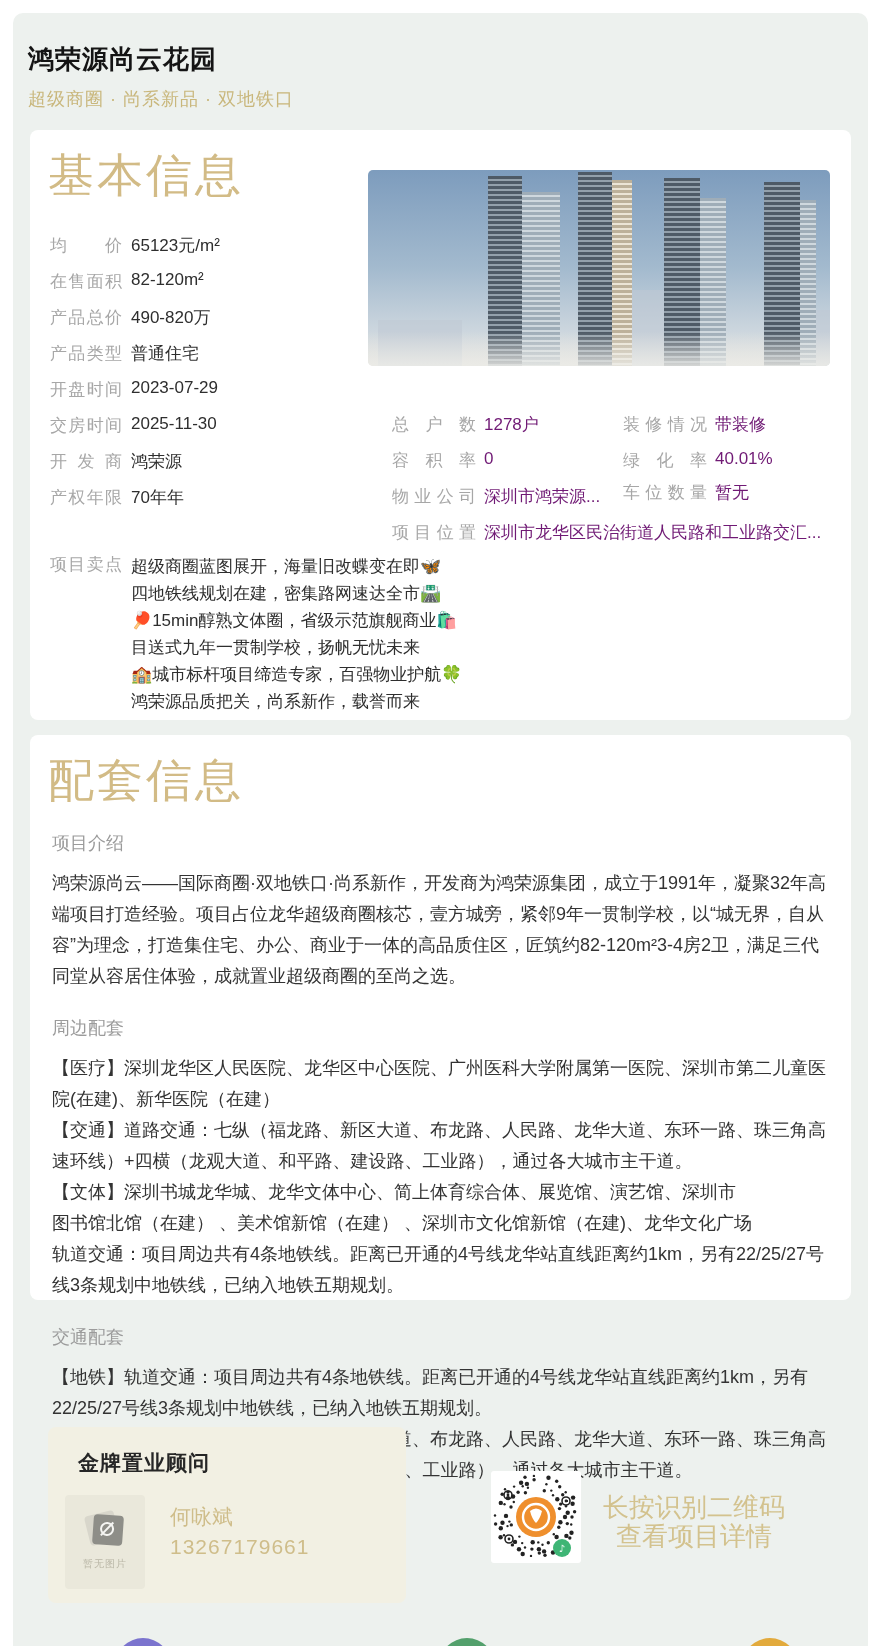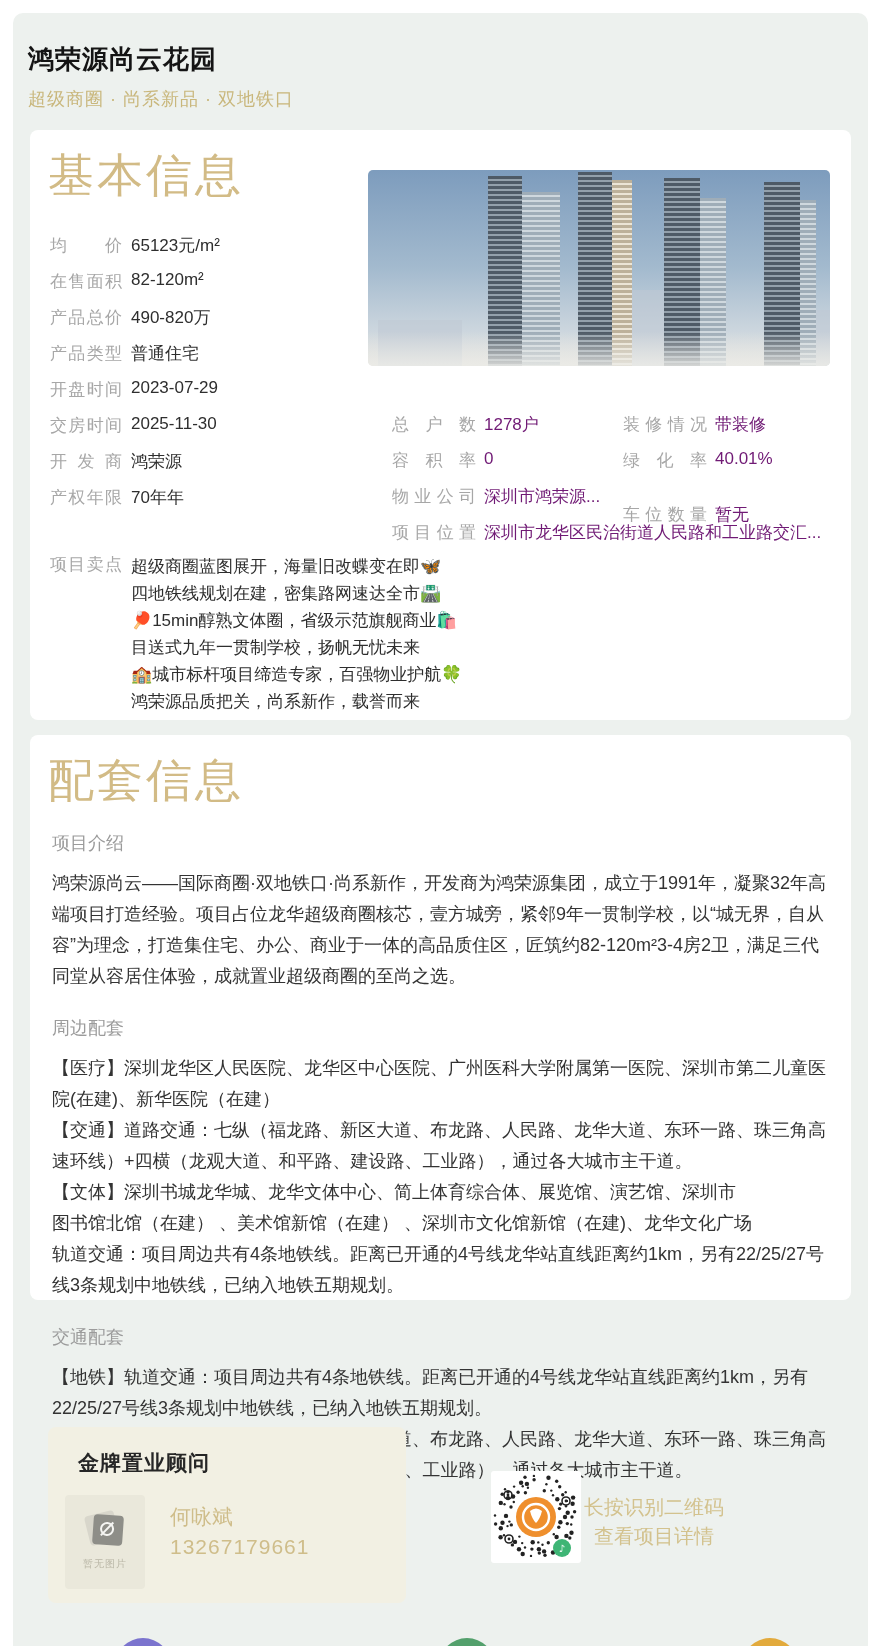--- a/index.html
+++ b/index.html
@@ -49,21 +49,21 @@
   .np-ic { position:absolute; left:22px; top:16px; width:36px; height:36px; }
   .np-back { position:absolute; left:0; top:2px; width:30px; height:30px; background:#d8d6cb; border-radius:4px; transform:rotate(-14deg); }
   .np-front { position:absolute; left:6px; top:4px; width:30px; height:30px; background:#8e8e88; border-radius:4px; transform:rotate(4deg); }
   .np-front .ring { position:absolute; left:7px; top:7px; width:14px; height:14px; border:2px solid #f5f5f2; border-radius:50%; }
   .np-front .slash { position:absolute; left:13px; top:5px; width:2px; height:18px; background:#f5f5f2; transform:rotate(40deg); }
   .np-text { position:absolute; left:0; width:80px; top:62px; text-align:center; font-size:10px; color:#b9b6a6; letter-spacing:1px; }
   .consultant-name { position:absolute; left:122px; top:76px; font-size:21px; color:#cfbd8a; }
   .consultant-phone { position:absolute; left:122px; top:108px; font-size:21px; color:#cfbd8a; letter-spacing:1px; }
 
   .qr-box { position:absolute; left:478px; top:1458px; width:90px; height:92px; background:#ffffff; border-radius:3px; }
-  .qr-caption { position:absolute; left:536px; top:1480px; width:210px; text-align:center; font-size:20px; line-height:29px; color:#d3c28e; white-space:pre-line; }
+  .qr-caption { position:absolute; left:576px; top:1480px; width:210px; text-align:center; font-size:26px; line-height:29px; color:#d3c28e; white-space:pre-line; }
 
   .fab { position:absolute; width:56px; height:56px; border-radius:50%; top:1625px; }
   .fab.purple { left:102px; background:#7b74ce; }
   .fab.green  { left:426px; background:#53a06c; }
   .fab.yellow { left:729px; background:#e2aa3c; }
 </style>
 </head>
 <body>
 
 <div class="canvas">
@@ -148,21 +148,21 @@
         <span class="rvalue">0</span>
       </div>
       <div class="rrow" style="left:255px; top:36px;">
         <span class="rlabel">绿化率</span>
         <span class="rvalue">40.01%</span>
       </div>
       <div class="rrow" style="left:24px; top:72px;">
         <span class="rlabel">物业公司</span>
         <span class="rvalue">深圳市鸿荣源...</span>
       </div>
-      <div class="rrow" style="left:255px; top:90px;">
+      <div class="rrow" style="left:255px; top:68px;">
         <span class="rlabel">车位数量</span>
         <span class="rvalue">暂无</span>
       </div>
       <div class="rrow" style="left:24px; top:108px; width:440px;">
         <span class="rlabel">项目位置</span>
         <span class="rvalue">深圳市龙华区民治街道人民路和工业路交汇...</span>
       </div>
     </div>
   </div>
 

